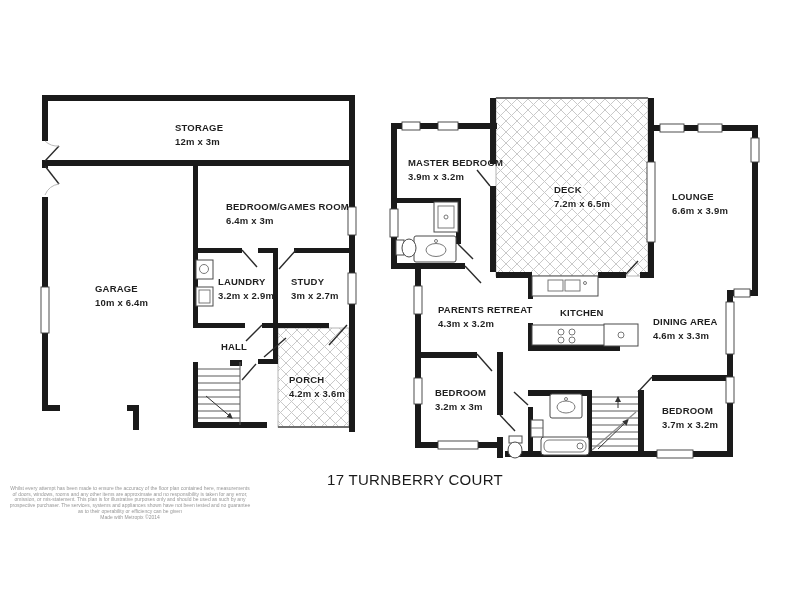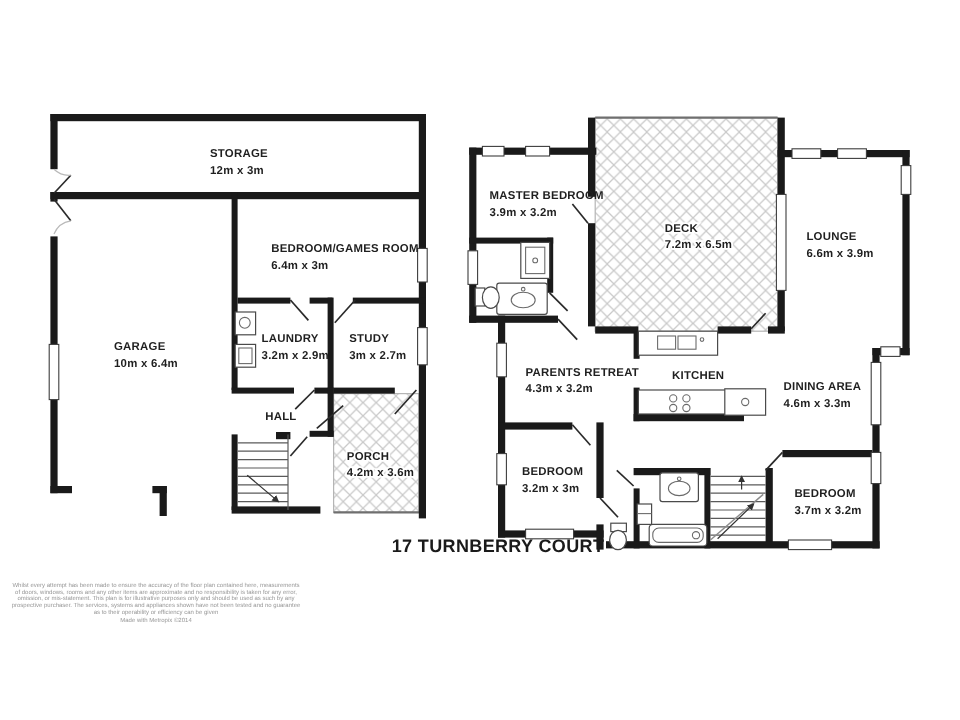--- a/index.html
+++ b/index.html
@@ -8,22 +8,22 @@
   .w{fill:#1a1a1a;}
   .win{fill:#ffffff;stroke:#3a3a3a;stroke-width:0.9;}
   .door{stroke:#2a2a2a;stroke-width:1.4;fill:none;}
   .arc{stroke:#b9b9b9;stroke-width:1;fill:none;}
   .fx{fill:#ffffff;stroke:#4a4a4a;stroke-width:1;}
   .fx2{fill:none;stroke:#6a6a6a;stroke-width:0.9;}
   .tread{stroke:#5a5a5a;stroke-width:1;}
   .thin{stroke:#8c8c8c;stroke-width:1.2;fill:none;}
   .lbl{font-weight:bold;font-size:9.5px;fill:#1f1f1f;letter-spacing:0.2px;}
   .halo{stroke:#ffffff;stroke-width:3px;paint-order:stroke;}
-  #title{position:absolute;left:260px;top:447px;width:310px;text-align:center;
-         font-weight:bold;font-size:15px;color:#1a1a1a;letter-spacing:0.3px;}
+  #title{position:absolute;left:260px;top:471px;width:310px;text-align:center;
+         font-weight:normal;font-size:15px;color:#1a1a1a;letter-spacing:0.3px;}
   #disclaimer{position:absolute;left:2px;top:486px;width:256px;text-align:center;
               font-size:5px;line-height:5.7px;color:#979797;}
 </style>
 </head>
 <body>
 
 <svg width="800" height="600" viewBox="0 0 800 600">
   <defs>
     <pattern id="hatch" width="11" height="11" patternUnits="userSpaceOnUse">
       <path d="M0,11 L11,0" stroke="#c9c9c9" stroke-width="1"></path>

